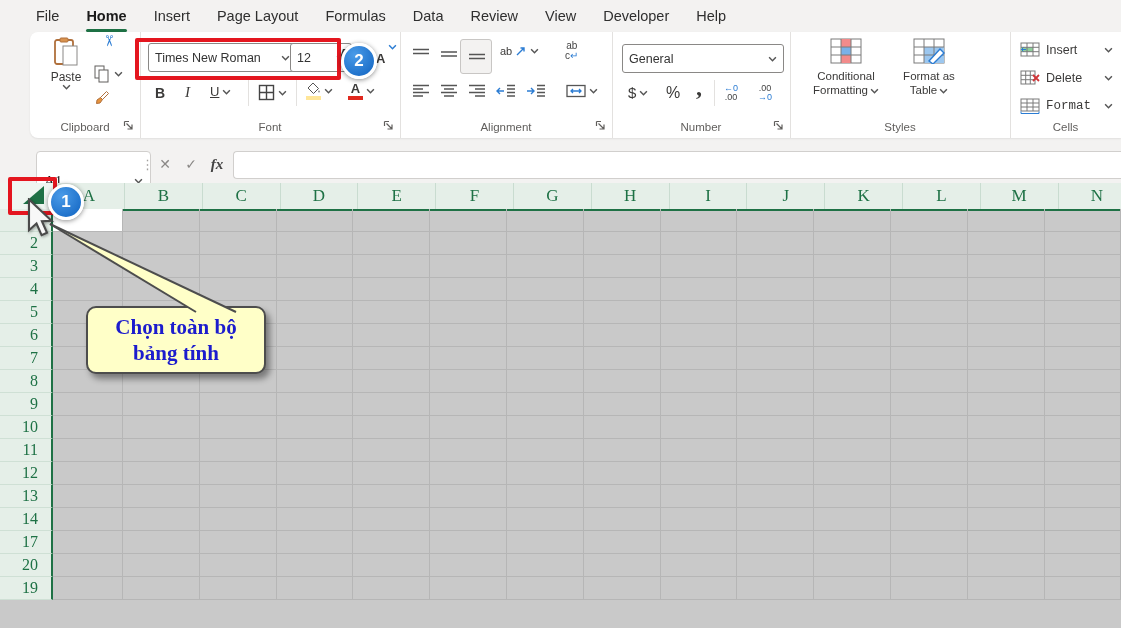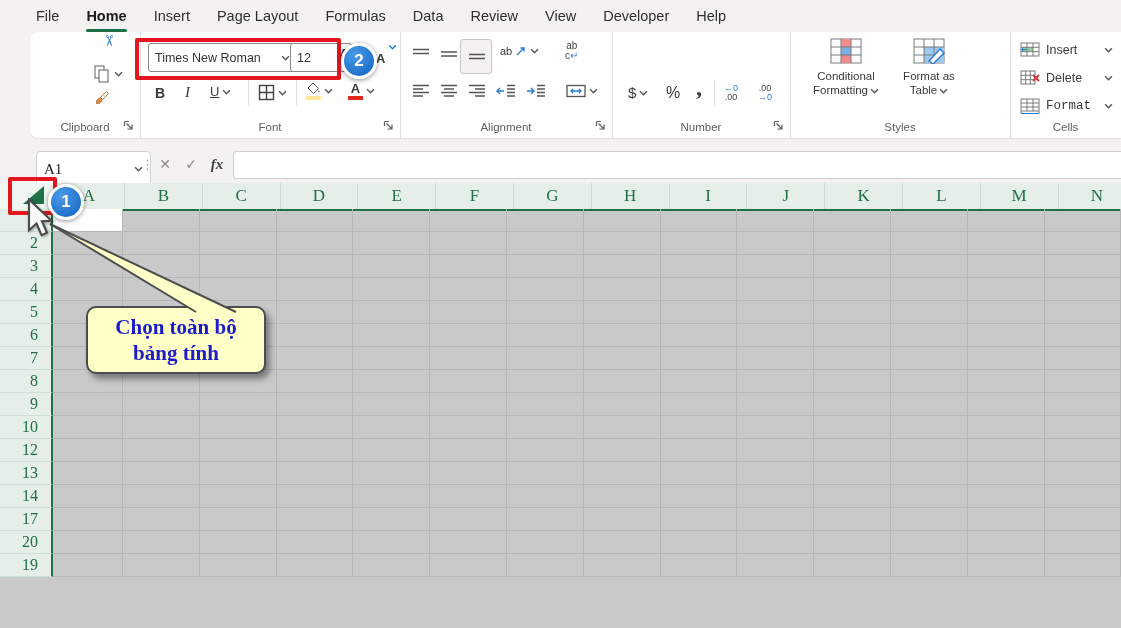--- a/index.html
+++ b/index.html
@@ -73,21 +73,21 @@
   
   .g-cells{left:980px;width:111px;border-right:none;}
   .cellrow{position:absolute;left:10px;right:8px;height:22px;display:flex;
            align-items:center;font-size:12.5px;color:#3b3a39;gap:6px;}
   .cellrow .chev{margin-left:auto;}
 
   
   .fbar{position:absolute;left:0;top:146px;width:100%;height:37px;background:#f3f2f1;}
   .namebox{position:absolute;left:36px;top:5px;width:99px;height:26px;background:#fff;
            border:1px solid #d1cfcd;border-radius:4px;display:flex;align-items:center;
-           justify-content:space-between;padding:4px 7px;
+           justify-content:space-between;padding:16px 7px;
            font-family:"Liberation Serif",serif;font-size:15px;color:#222;}
   .dots{position:absolute;left:141px;top:5px;height:26px;display:flex;align-items:center;
         color:#a19f9d;font-size:13px;}
   .fbtn{position:absolute;top:5px;height:26px;width:24px;display:flex;align-items:center;
         justify-content:center;color:#8a8886;font-size:14px;}
   .fx{font-family:"Liberation Serif",serif;font-style:italic;font-weight:700;
       color:#444;font-size:15px;}
   .finput{position:absolute;left:233px;top:5px;right:0;height:26px;background:#fff;
           border:1px solid #d1cfcd;border-right:none;border-radius:4px 0 0 4px;}
 
@@ -146,20 +146,33 @@
     <div class="tab">Review</div>
     <div class="tab">View</div>
     <div class="tab">Developer</div>
     <div class="tab">Help</div>
   </div>
 
   <div class="ribbon">
    <div class="panel">
 
     <div class="group g-clip">
+      <div class="paste">
+        <span>
+          <svg width="26" height="30" viewBox="0 0 26 30">
+            <rect x="2" y="3" width="18" height="24" rx="2" fill="#fff" stroke="#b0703c" stroke-width="1.8"></rect>
+            <rect x="7" y="1" width="8" height="4" rx="1" fill="#d9934f" stroke="#b0703c"></rect>
+            <rect x="10" y="9" width="14" height="19" fill="#fff" stroke="#8a8886"></rect>
+          </svg>
+            </span>
+        <span class="lbl">Paste</span>
+        <svg class="chev" viewBox="0 0 8 5">
+              <path d="M1 1 L4 4 L7 1"></path>
+            </svg>
+      </div>
       <div class="minicol">
         <span class="scis">✂</span>
         <span style="display:flex;align-items:center;gap:4px;">
           <svg width="16" height="18" viewBox="0 0 16 18">
             <rect x="1" y="1" width="9" height="12" fill="#fff" stroke="#605e5c"></rect>
             <rect x="5" y="5" width="9" height="12" fill="#fff" stroke="#605e5c"></rect>
           </svg>
           <svg class="chev" viewBox="0 0 8 5">
                 <path d="M1 1 L4 4 L7 1"></path>
               </svg>
@@ -317,20 +330,26 @@
       </div>
       <div class="glabel">Alignment</div>
       <div class="lnch">
         <svg viewBox="0 0 11 11">
               <path d="M1.5 1.5 H6 M1.5 1.5 V6 M3.5 3.5 L9 9 M9 4.5 V9 H4.5"></path>
             </svg>
       </div>
     </div>
 
     <div class="group g-num">
+      <div class="inbox" style="left:10px;top:12px;width:148px;">
+        <span>General</span>
+        <svg class="chev" viewBox="0 0 8 5">
+              <path d="M1 1 L4 4 L7 1"></path>
+            </svg>
+      </div>
       <div class="ic" style="left:16px;top:52px;font-size:15px;">
         <span>$</span>
         <svg class="chev" viewBox="0 0 8 5">
               <path d="M1 1 L4 4 L7 1"></path>
             </svg>
       </div>
       <div class="ic" style="left:54px;top:52px;font-size:16px;">%</div>
       <div class="ic comma" style="left:84px;top:50px;">,</div>
       <div class="vsep" style="left:102px;top:48px;"></div>
       <div class="ic dec" style="left:112px;top:52px;">
@@ -622,20 +641,37 @@
           <div class="cell" style="width: 76.8px;"></div>
           <div class="cell" style="width: 76.8px;"></div>
           <div class="cell" style="width: 76.8px;"></div>
           <div class="cell" style="width: 76.8px;"></div>
           <div class="cell" style="width: 76.8px;"></div>
           <div class="cell" style="width: 76.8px;"></div>
           <div class="cell" style="width: 76.8px;"></div>
           <div class="cell" style="width: 76.8px;"></div>
         </div>
         <div class="grow">
+          <div class="rowhdr">11</div>
+          <div class="cell" style="width: 70px;"></div>
+          <div class="cell" style="width: 76.8px;"></div>
+          <div class="cell" style="width: 76.8px;"></div>
+          <div class="cell" style="width: 76.8px;"></div>
+          <div class="cell" style="width: 76.8px;"></div>
+          <div class="cell" style="width: 76.8px;"></div>
+          <div class="cell" style="width: 76.8px;"></div>
+          <div class="cell" style="width: 76.8px;"></div>
+          <div class="cell" style="width: 76.8px;"></div>
+          <div class="cell" style="width: 76.8px;"></div>
+          <div class="cell" style="width: 76.8px;"></div>
+          <div class="cell" style="width: 76.8px;"></div>
+          <div class="cell" style="width: 76.8px;"></div>
+          <div class="cell" style="width: 76.8px;"></div>
+        </div>
+        <div class="grow">
           <div class="rowhdr">12</div>
           <div class="cell" style="width: 70px;"></div>
           <div class="cell" style="width: 76.8px;"></div>
           <div class="cell" style="width: 76.8px;"></div>
           <div class="cell" style="width: 76.8px;"></div>
           <div class="cell" style="width: 76.8px;"></div>
           <div class="cell" style="width: 76.8px;"></div>
           <div class="cell" style="width: 76.8px;"></div>
           <div class="cell" style="width: 76.8px;"></div>
           <div class="cell" style="width: 76.8px;"></div>

